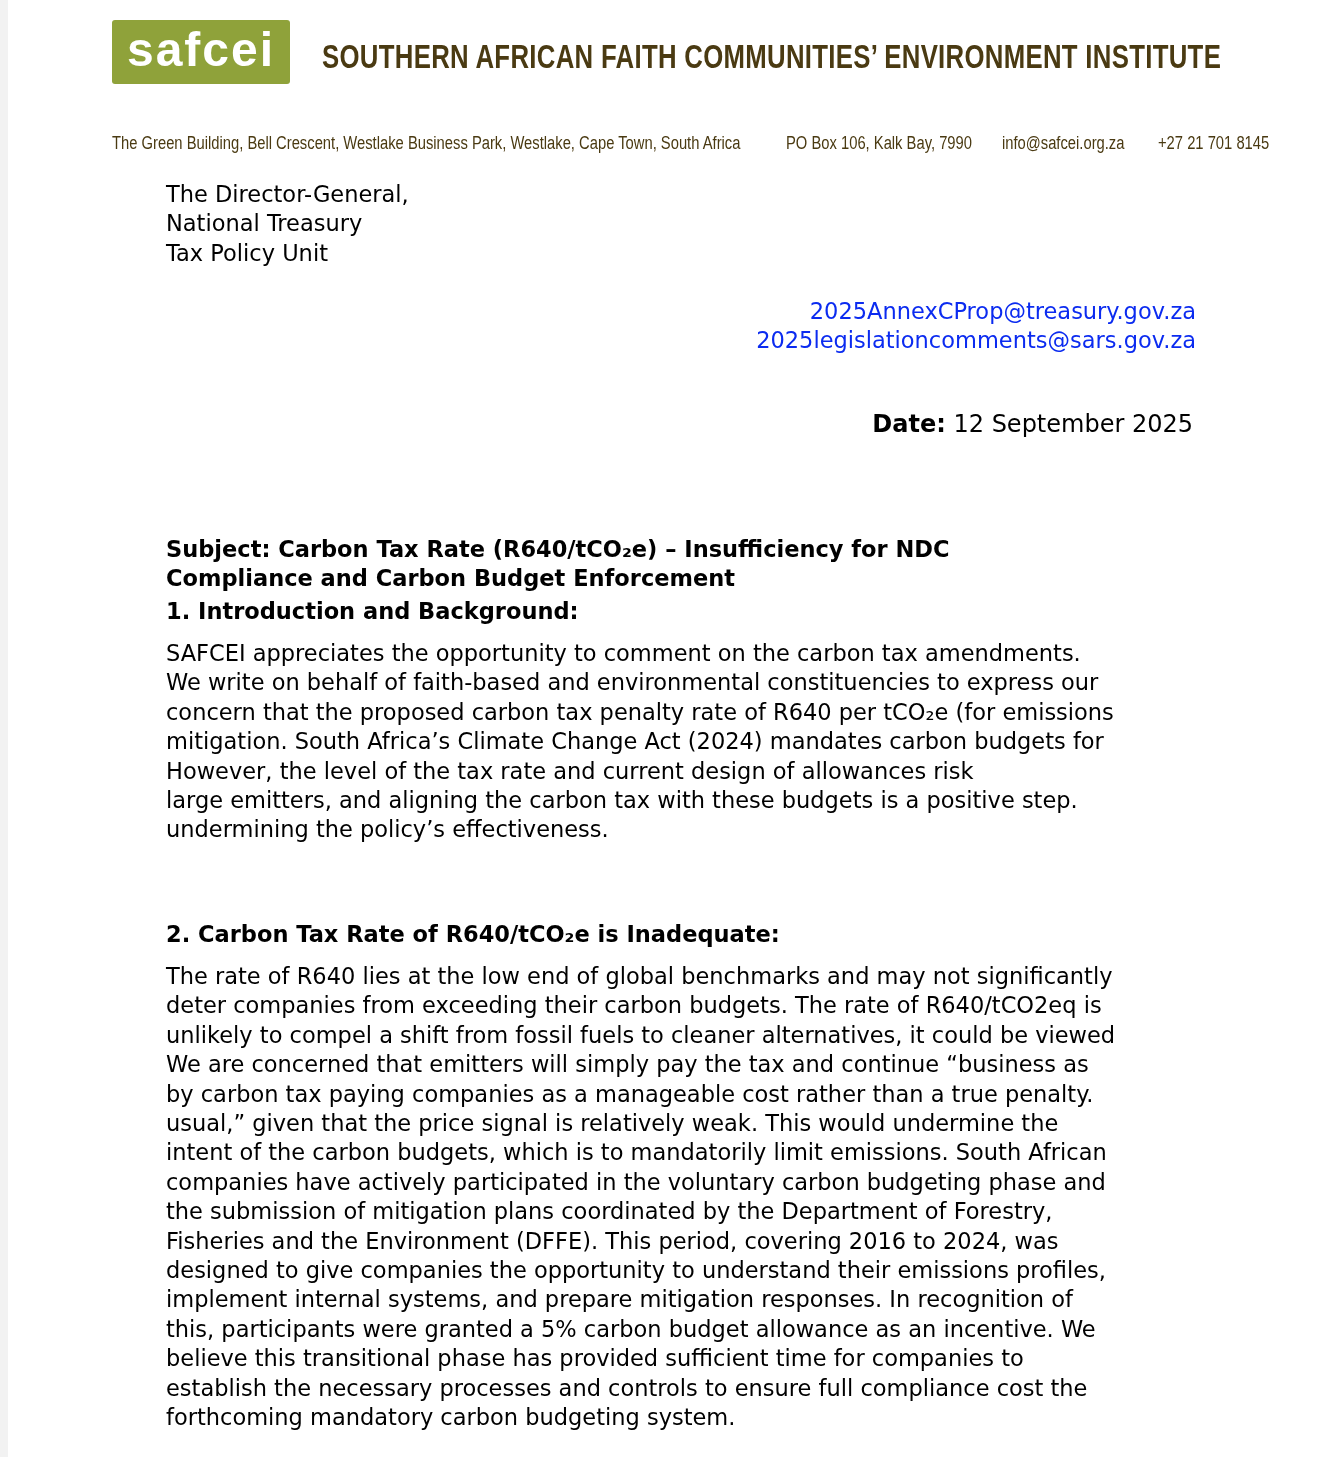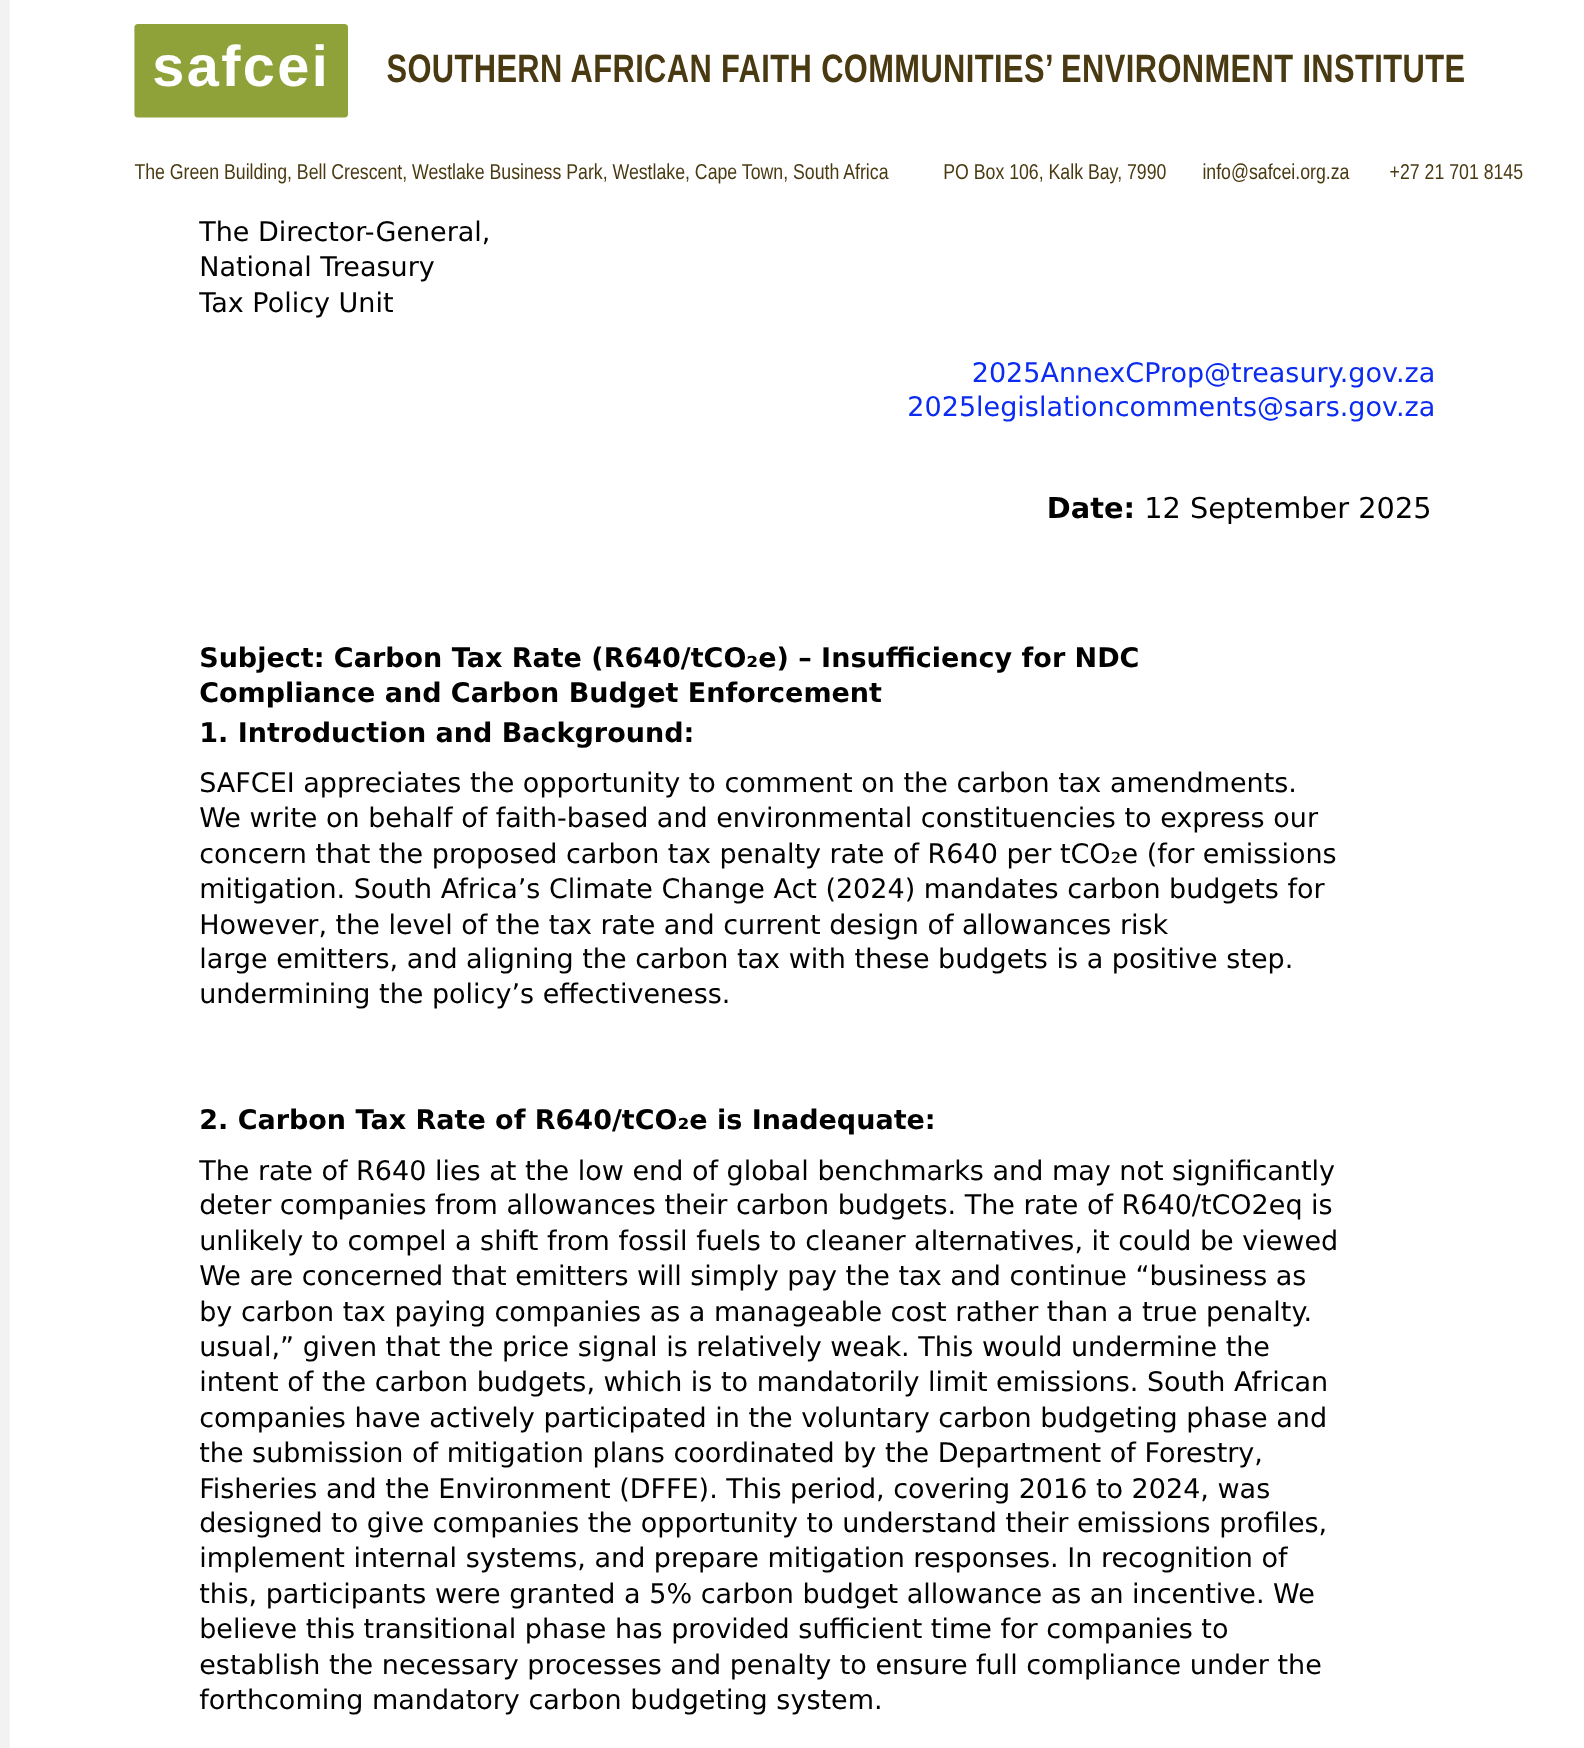--- a/index.html
+++ b/index.html
@@ -3,21 +3,21 @@
 <meta charset="utf-8">
 <style>
   html, body { margin: 0; padding: 0; }
   body {
     width: 1320px; height: 1457px; overflow: hidden;
     background: #ffffff; position: relative;
     font-family: "DejaVu Sans", sans-serif; color: #000;
   }
   .left-strip { position: absolute; left: 0; top: 0; width: 8px; height: 1457px; background: #f2f2f2; }
   .logo-box {
-    position: absolute; left: 112px; top: 20px; width: 178px; height: 78px;
+    position: absolute; left: 112px; top: 20px; width: 178px; height: 64px;
     background: #8fa23a; border-radius: 3px;
     display: flex; align-items: center; justify-content: center;
   }
   .logo-text {
     color: #ffffff; font-family: "Liberation Sans", sans-serif; font-weight: bold;
     font-size: 48px; letter-spacing: 2px; line-height: 1; margin-top: -4px;
   }
   .org-name {
     position: absolute; left: 322px; top: 40px;
     color: #4a3a12; font-family: "Liberation Sans", sans-serif; font-weight: bold;
@@ -87,28 +87,28 @@
   <span class="line">mitigation. South Africa’s Climate Change Act (2024) mandates carbon budgets for</span>
   <span class="line">However, the level of the tax rate and current design of allowances risk</span>
   <span class="line">large emitters, and aligning the carbon tax with these budgets is a positive step.</span>
   <span class="line">undermining the policy’s effectiveness.</span>
 </div>
 
 <div class="heading" style="top:903px">2. Carbon Tax Rate of R640/tCO₂e is Inadequate:</div>
 
 <div class="para" style="top:962px">
   <span class="line">The rate of R640 lies at the low end of global benchmarks and may not significantly</span>
-  <span class="line">deter companies from allowances their carbon budgets. The rate of R640/tCO2eq is</span>
+  <span class="line">deter companies from exceeding their carbon budgets. The rate of R640/tCO2eq is</span>
   <span class="line">unlikely to compel a shift from fossil fuels to cleaner alternatives, it could be viewed</span>
   <span class="line">We are concerned that emitters will simply pay the tax and continue “business as</span>
   <span class="line">by carbon tax paying companies as a manageable cost rather than a true penalty.</span>
   <span class="line">usual,” given that the price signal is relatively weak. This would undermine the</span>
   <span class="line">intent of the carbon budgets, which is to mandatorily limit emissions. South African</span>
   <span class="line">companies have actively participated in the voluntary carbon budgeting phase and</span>
   <span class="line">the submission of mitigation plans coordinated by the Department of Forestry,</span>
   <span class="line">Fisheries and the Environment (DFFE). This period, covering 2016 to 2024, was</span>
   <span class="line">designed to give companies the opportunity to understand their emissions profiles,</span>
   <span class="line">implement internal systems, and prepare mitigation responses. In recognition of</span>
   <span class="line">this, participants were granted a 5% carbon budget allowance as an incentive. We</span>
   <span class="line">believe this transitional phase has provided sufficient time for companies to</span>
-  <span class="line">establish the necessary processes and penalty to ensure full compliance under the</span>
+  <span class="line">establish the necessary processes and controls to ensure full compliance cost the</span>
   <span class="line">forthcoming mandatory carbon budgeting system.</span>
 </div>
 
 </body></html>

